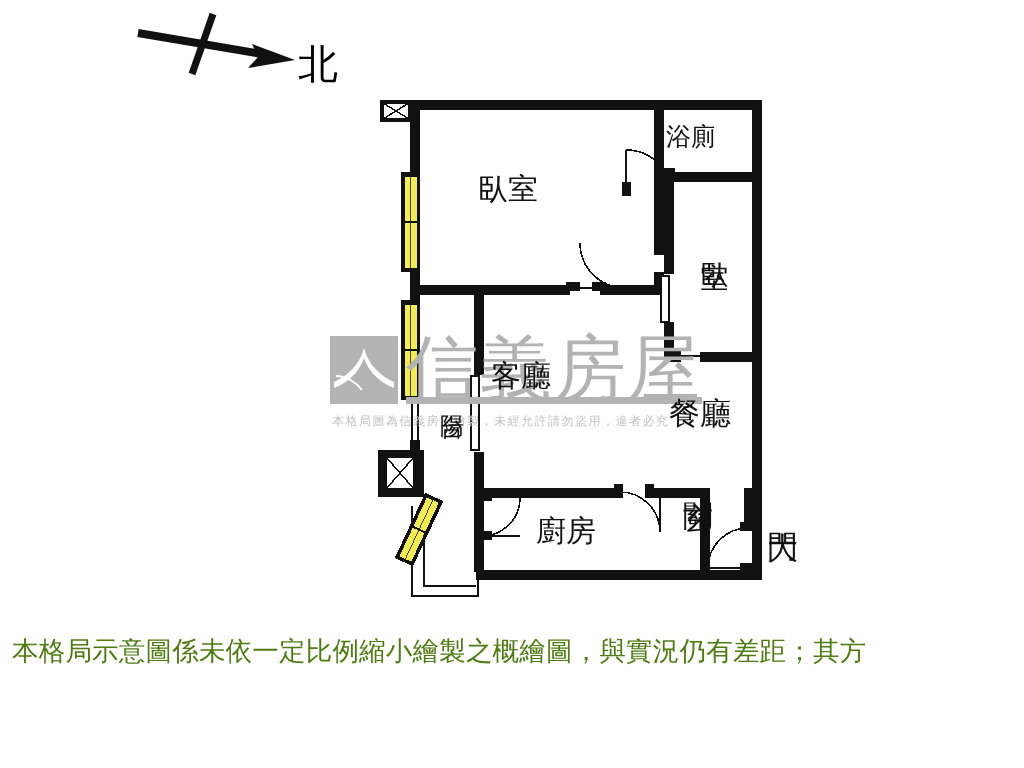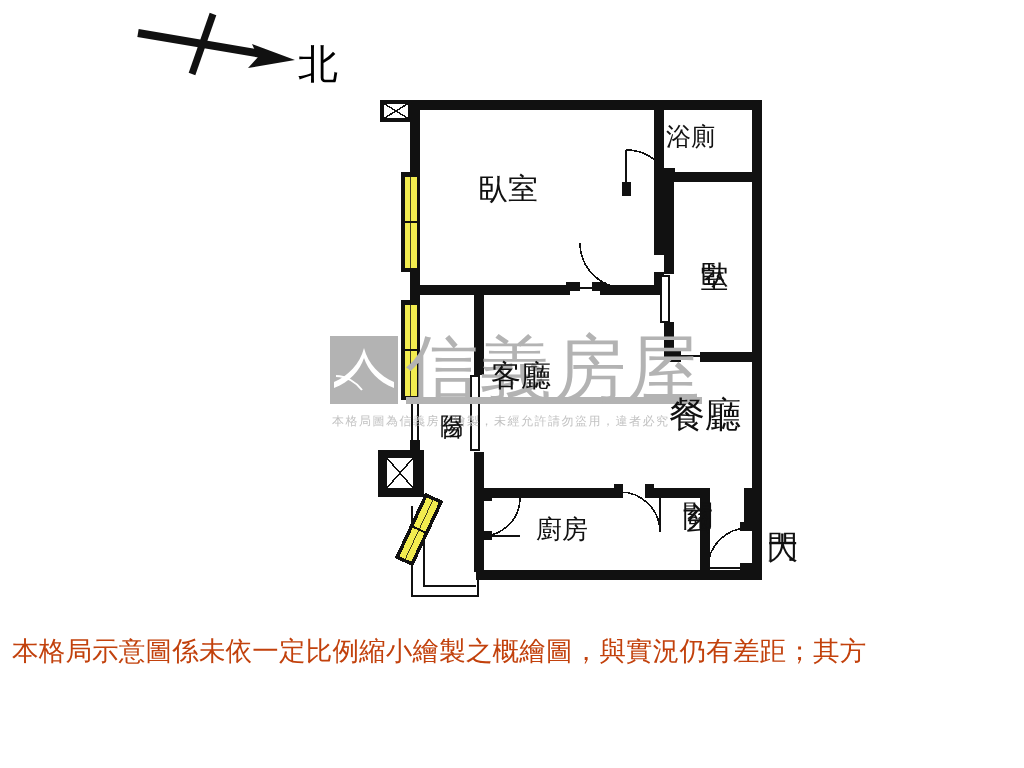--- a/index.html
+++ b/index.html
@@ -113,21 +113,21 @@
 
   
   .disclaimer {
     position: absolute;
     left: 12px;
     top: 634px;
     width: 1000px;
     font-family: "DejaVu Serif", "Liberation Serif", serif;
     font-size: 26.5px;
     line-height: 34px;
-    color: #c2410c;
+    color: #4d7c0f;
     letter-spacing: 0.2px;
   }
   .disclaimer div { white-space: nowrap; }
 </style>
 </head>
 <body>
 
 <div id="stage">
 
   <div class="compass">
@@ -309,23 +309,23 @@
     </div>
     <div class="wm-text">信義房屋</div>
     <div class="wm-fine">本格局圖為信義房屋繪製，未經允許請勿盜用，違者必究</div>
   </div>
 
   <div id="room-labels">
       <div class="room-label" style="left: 478px; top: 176px; font-size: 30px;">臥室</div>
       <div class="room-label" style="left: 666px; top: 126px; font-size: 25px;">浴廁</div>
       <div class="room-label vert" style="left: 698px; top: 240px; font-size: 28px;">臥室</div>
       <div class="room-label" style="left: 491px; top: 363px; font-size: 30px;">客廳</div>
-      <div class="room-label" style="left: 669px; top: 400px; font-size: 36px; text-align: right;">餐廳</div>
+      <div class="room-label" style="left: 669px; top: 400px; font-size: 31px; text-align: right;">餐廳</div>
       <div class="room-label vert" style="left: 438px; top: 396px; font-size: 24px;">陽台</div>
-      <div class="room-label" style="left: 536px; top: 518px; font-size: 26px;">廚房</div>
+      <div class="room-label" style="left: 536px; top: 518px; font-size: 30px;">廚房</div>
       <div class="room-label vert" style="left: 681px; top: 478px; font-size: 30px;">玄關</div>
       <div class="room-label vert" style="left: 765px; top: 508px; font-size: 31px;">大門</div>
     </div>
 
   <div class="disclaimer">
     <div>本格局示意圖係未依一定比例縮小繪製之概繪圖，與實況仍有差距；其方</div>
   </div>
 
 </div>
 

